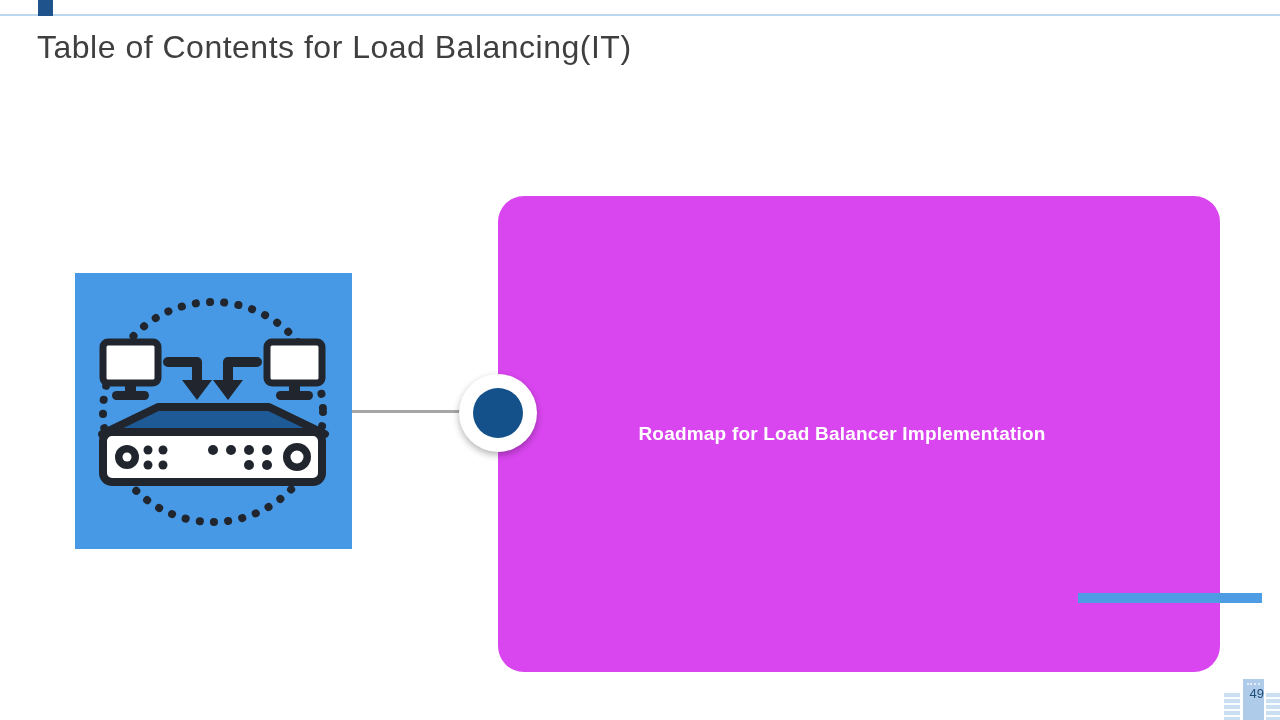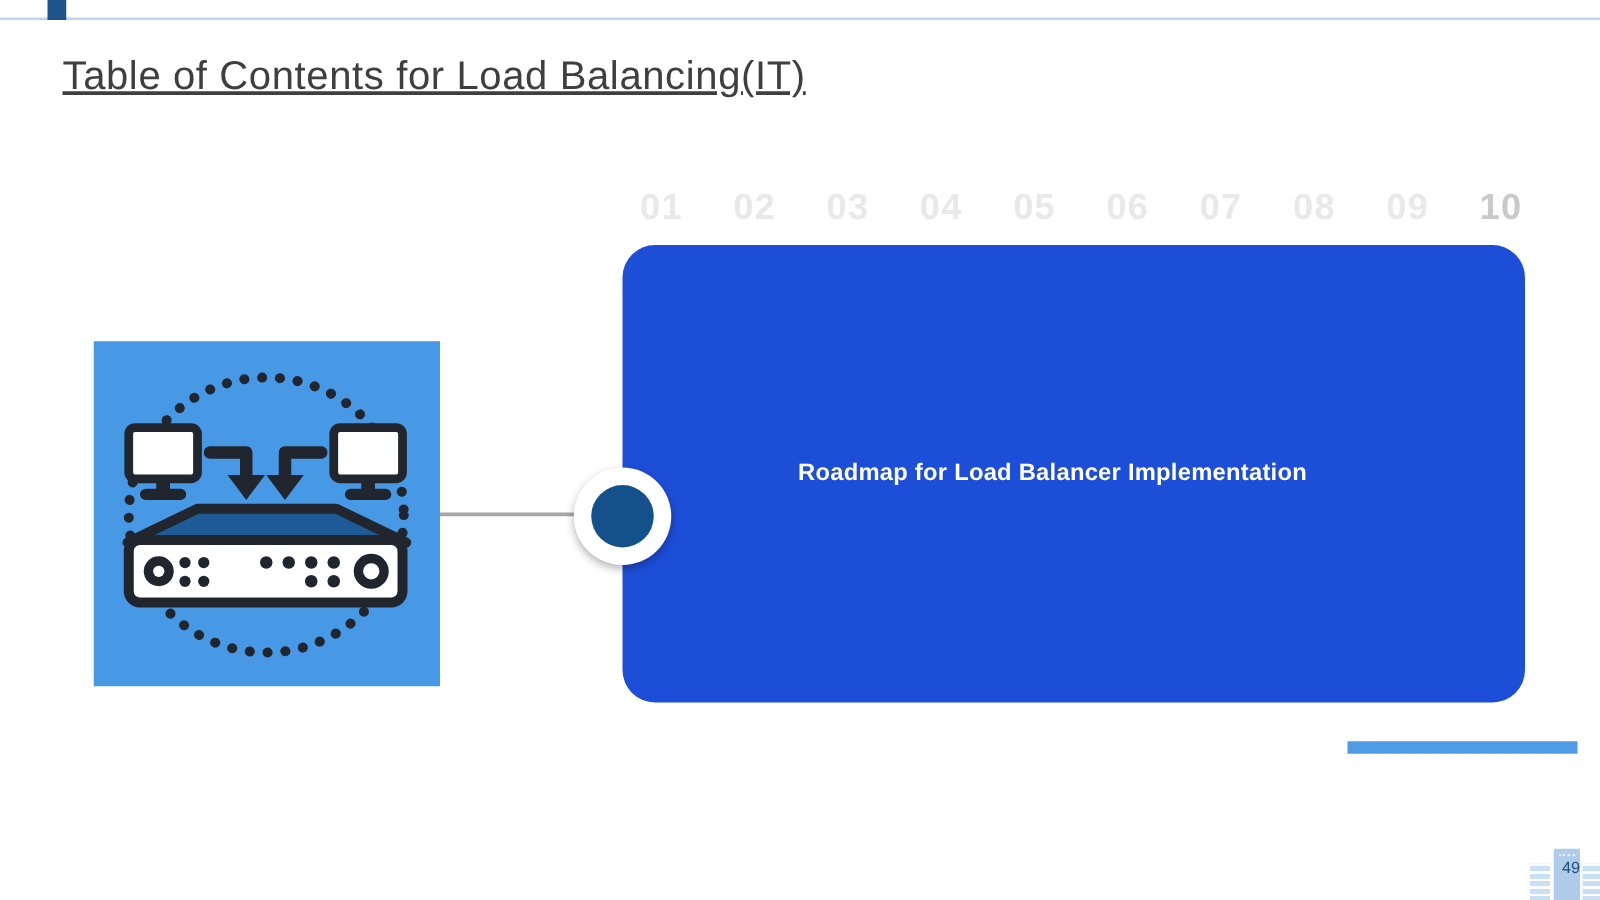--- a/index.html
+++ b/index.html
@@ -33,22 +33,22 @@
   .step-numbers {
     position: absolute; left: 512px; top: 150px; width: 706px;
     display: flex; justify-content: space-between;
     font-size: 29px; font-weight: 700; color: #E9E9E9;
     letter-spacing: 1px;
   }
   .step-numbers span:last-child { color: #C9C9C9; }
 
   
   .toc-card {
-    position: absolute; left: 498px; top: 196px; width: 722px; height: 366px;
-    background: #1d4ed8; border-radius: 26px;
+    position: absolute; left: 498px; top: 196px; width: 722px; height: 476px;
+    background: #d946ef; border-radius: 26px;
     display: flex; align-items: center; justify-content: center;
     box-sizing: border-box; padding-right: 34px;
   }
   .toc-card .card-label {
     color: #ffffff; font-weight: 700; font-size: 19px; letter-spacing: 0.2px;
     text-align: center;
   }
   .card-underline {
     position: absolute; left: 1078px; top: 593px; width: 184px; height: 10px;
     background: #4E9CE3; z-index: 3;
@@ -98,34 +98,22 @@
   }
 </style>
 </head>
 <body>
 
 <div class="slide">
 
   <div class="top-line"></div>
   <div class="top-square"></div>
 
-  <h1 class="title" style="margin:17px;text-decoration:underline;">Table of Contents for Load Balancing(IT)</h1>
+  <h1 class="title" style="margin:4px;">Table of Contents for Load Balancing(IT)</h1>
 
-  <div class="step-numbers">
-    <span>01</span>
-    <span>02</span>
-    <span>03</span>
-    <span>04</span>
-    <span>05</span>
-    <span>06</span>
-    <span>07</span>
-    <span>08</span>
-    <span>09</span>
-    <span>10</span>
-  </div>
 
   <div class="toc-card">
     <div class="card-label">Roadmap for Load Balancer Implementation</div>
   </div>
   <div class="card-underline"></div>
 
   <div class="icon-tile">
     <svg width="277" height="276" viewBox="0 0 277 276" xmlns="http://www.w3.org/2000/svg">
 
       <circle cx="138" cy="139" r="110" fill="none" stroke="#21262E" stroke-width="8" stroke-dasharray="0.1 14.2" stroke-linecap="round"></circle>

